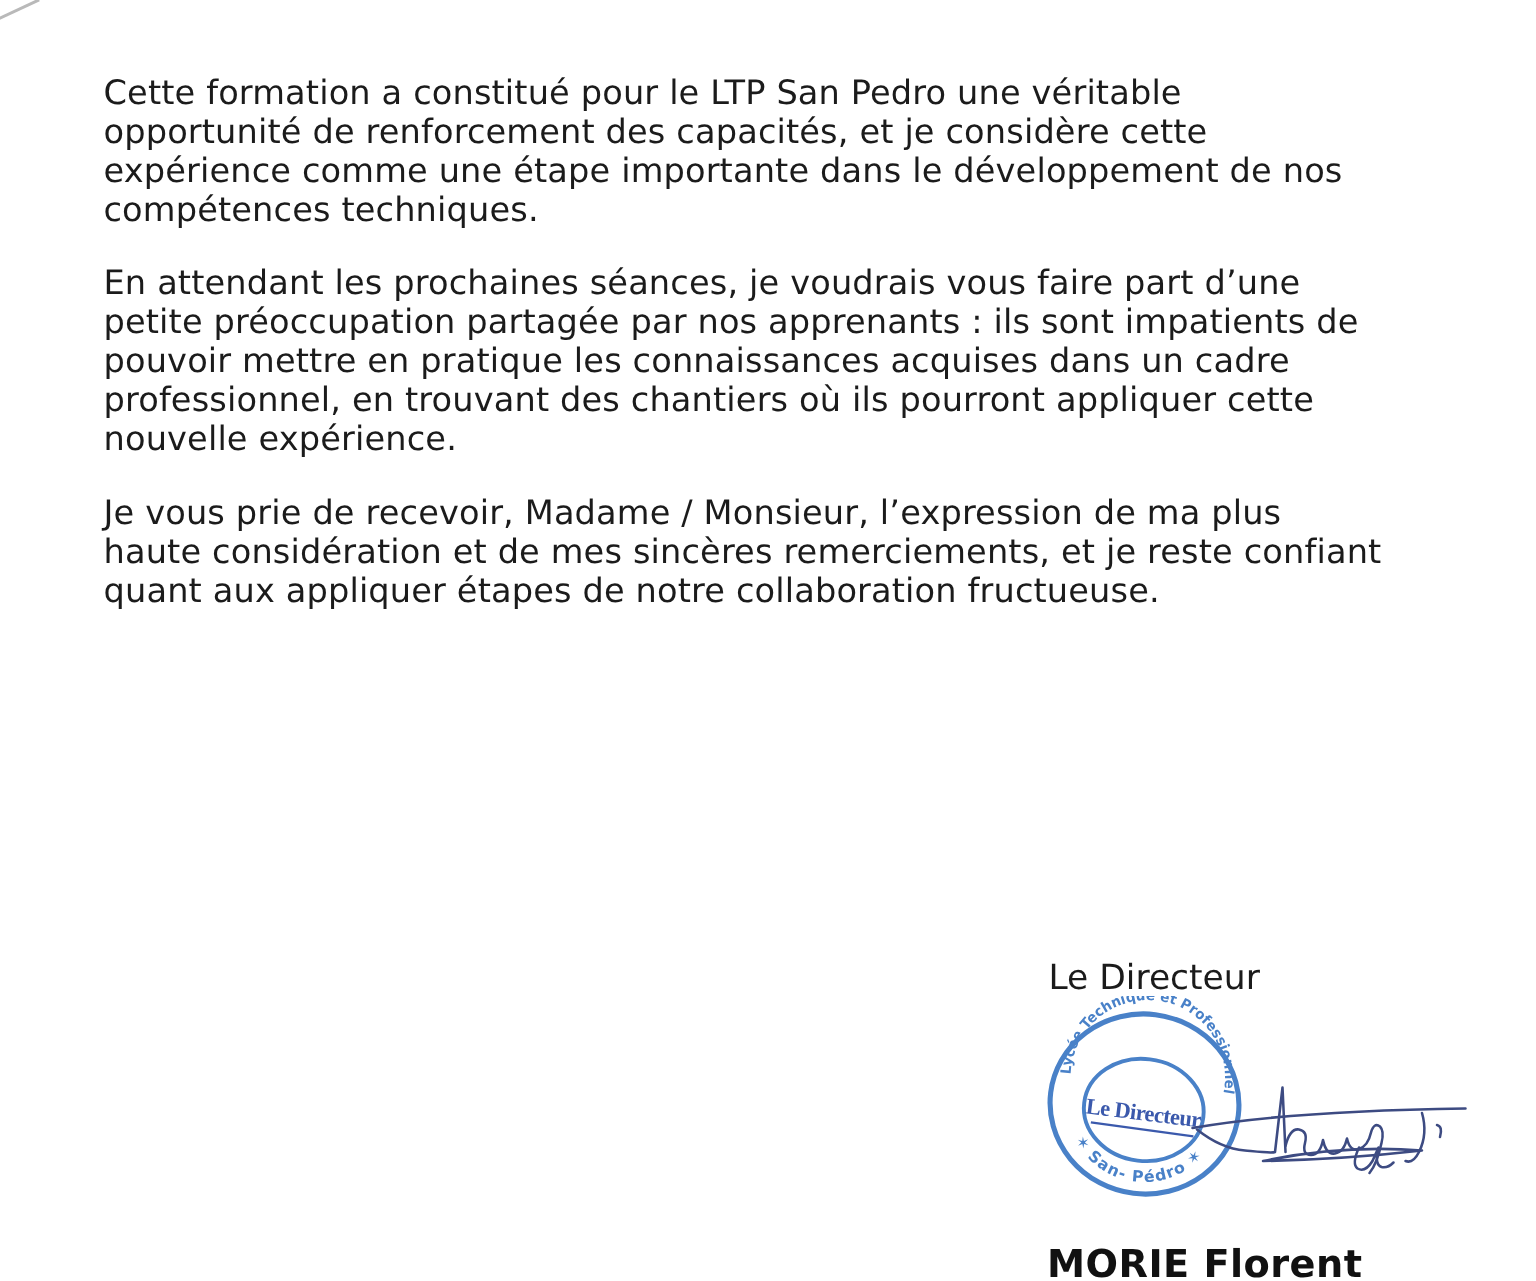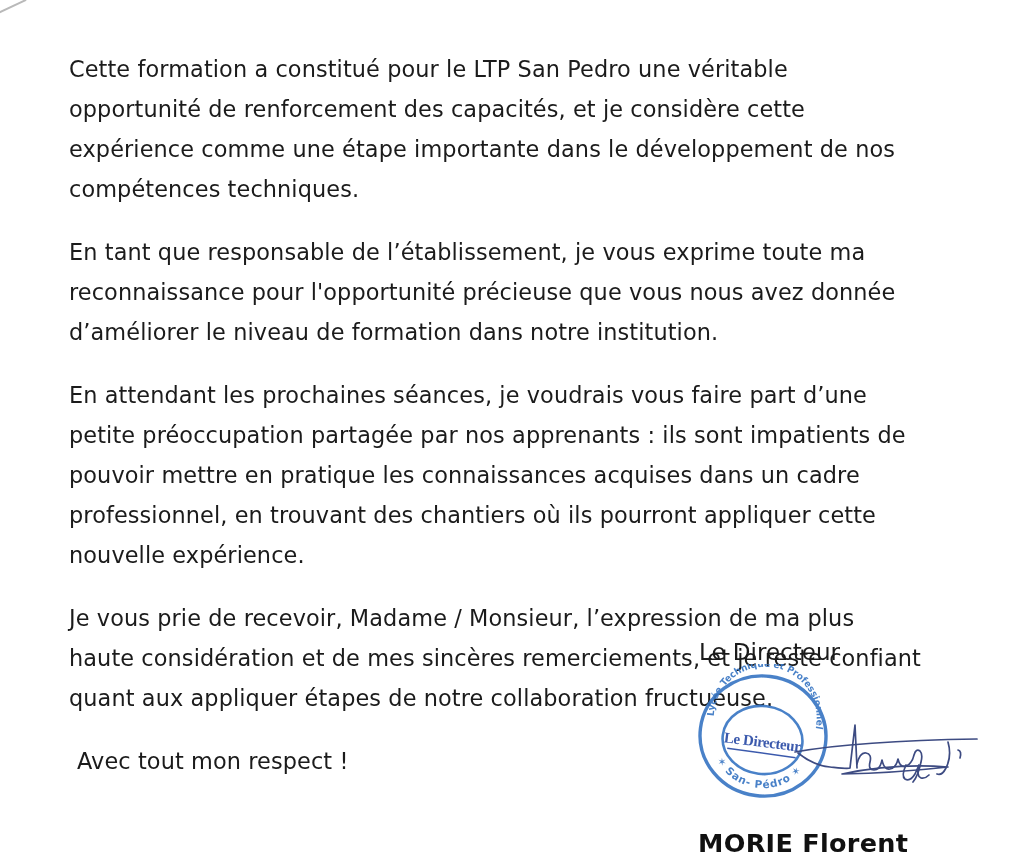--- a/index.html
+++ b/index.html
@@ -23,21 +23,21 @@
     background: #b9b9b9;
     transform: rotate(-25deg);
     transform-origin: left center;
   }
   .letter-body {
     position: absolute;
     left: 69px; top: 49px;
     width: 946px;
     color: #1b1b1b;
     font-size: 22.4px;
-    line-height: 40px;
+    line-height: 26px;
     letter-spacing: 0.1px;
   }
   .para {
     margin: 0 0 23px 0;
     white-space: pre-line;
   }
   .closing {
     margin: 0;
     padding-left: 8px;
     white-space: pre-line;
@@ -83,32 +83,28 @@
 
 <div class="page">
 
   <div class="corner-artifact"></div>
 
   <div class="letter-body">
     <p class="para">Cette formation a constitué pour le LTP San Pedro une véritable
 opportunité de renforcement des capacités, et je considère cette
 expérience comme une étape importante dans le développement de nos
 compétences techniques.</p>
-    <p class="para">En tant que responsable de l’établissement, je vous exprime toute ma
-reconnaissance pour l'opportunité précieuse que vous nous avez donnée
-d’améliorer le niveau de formation dans notre institution.</p>
     <p class="para">En attendant les prochaines séances, je voudrais vous faire part d’une
 petite préoccupation partagée par nos apprenants : ils sont impatients de
 pouvoir mettre en pratique les connaissances acquises dans un cadre
 professionnel, en trouvant des chantiers où ils pourront appliquer cette
 nouvelle expérience.</p>
     <p class="para">Je vous prie de recevoir, Madame / Monsieur, l’expression de ma plus
 haute considération et de mes sincères remerciements, et je reste confiant
 quant aux appliquer étapes de notre collaboration fructueuse.</p>
-    <p class="closing">Avec tout mon respect !</p>
   </div>
 
   <div class="sig-title">Le Directeur</div>
 
   <svg class="stamp-sig-svg" viewBox="0 0 320 134" aria-hidden="true">
 
     <g transform="rotate(7 73 72)" opacity="0.92">
       <ellipse cx="73" cy="72" rx="63" ry="60" fill="none" stroke="#3a77c4" stroke-width="3.4"></ellipse>
       <ellipse cx="73" cy="76" rx="40" ry="34" fill="none" stroke="#3a77c4" stroke-width="2.6"></ellipse>
       <path id="arcTop" d="M 22.3,63.1 A 51.5,51.5 0 1 1 123.7,63.1" fill="none"></path>

